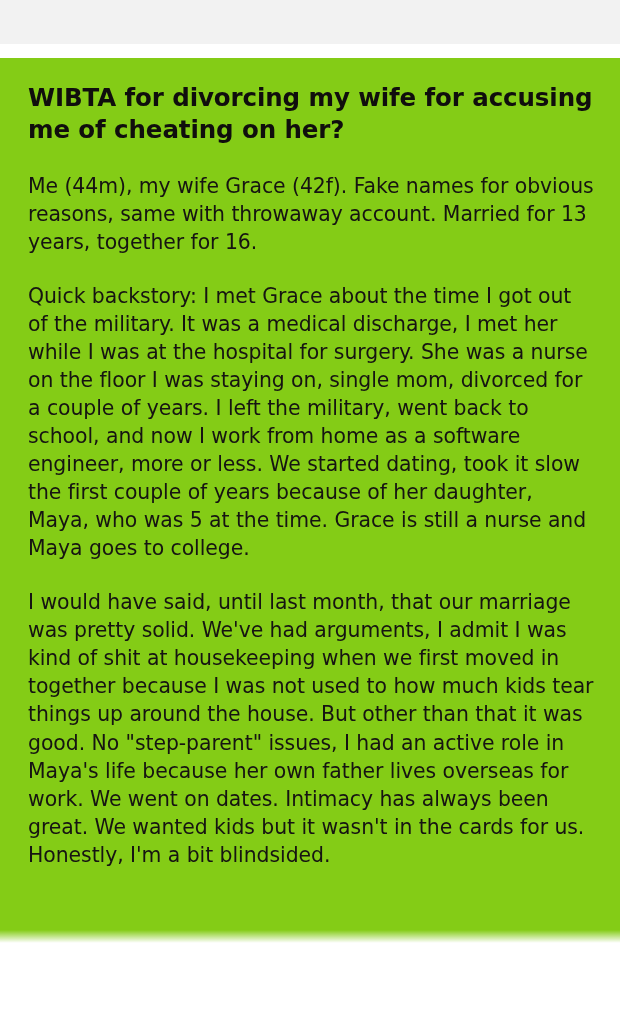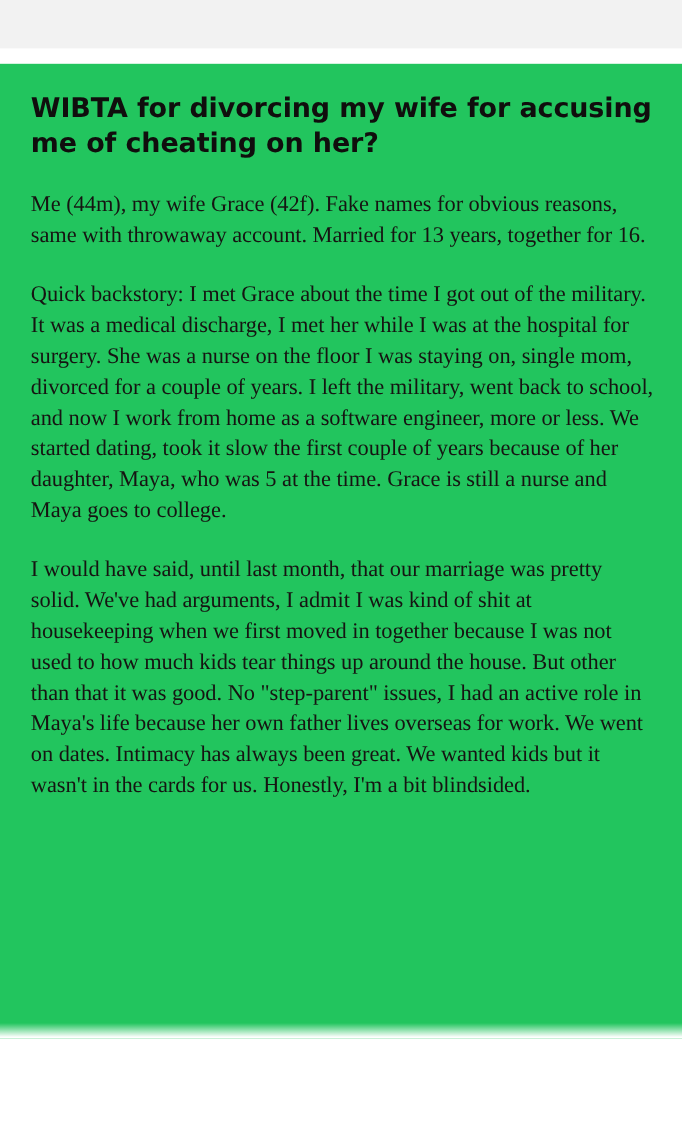--- a/index.html
+++ b/index.html
@@ -11,21 +11,21 @@
     width: 620px;
     height: 1024px;
     overflow: hidden;
     font-family: "DejaVu Sans", sans-serif;
     color: #12100f;
   }
   .page {
     position: relative;
     width: 620px;
     height: 944px;
-    background: #22c55e;
+    background: #84cc16;
     box-sizing: border-box;
   }
   .top-strip {
     position: absolute;
     top: 0;
     left: 0;
     width: 620px;
     height: 58px;
     background: #ffffff;
   }
@@ -50,21 +50,20 @@
     letter-spacing: -0.1px;
     margin: 0 0 26px 0;
     color: #100e0d;
   }
   .para {
     font-size: 20.4px;
     line-height: 1.375;
     margin: 0 0 26px 0;
     color: #161412;
     letter-spacing: -0.05px;
-    font-family: Liberation Serif, serif;
   }
   .para:last-child {
     margin-bottom: 0;
   }
   .fade-bottom {
     position: absolute;
     left: 0;
     bottom: 0;
     width: 620px;
     height: 14px;

